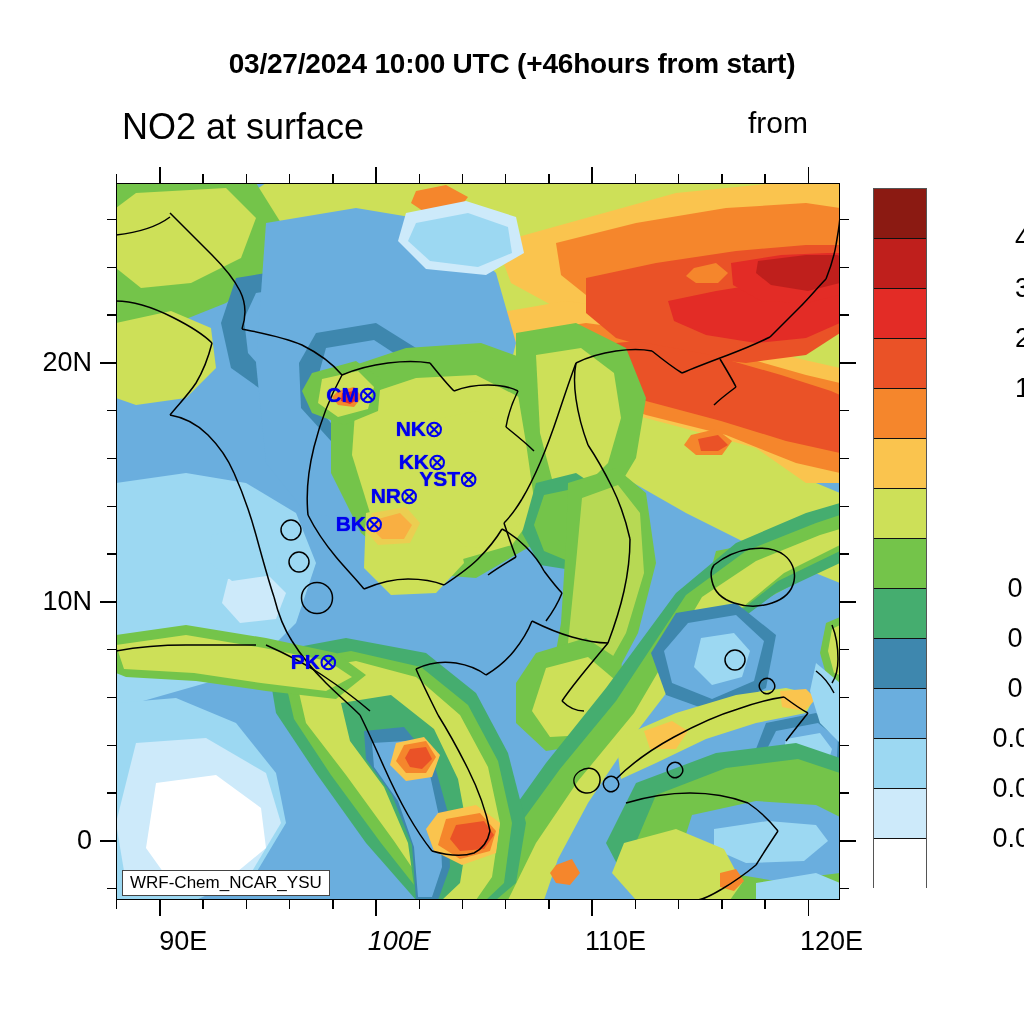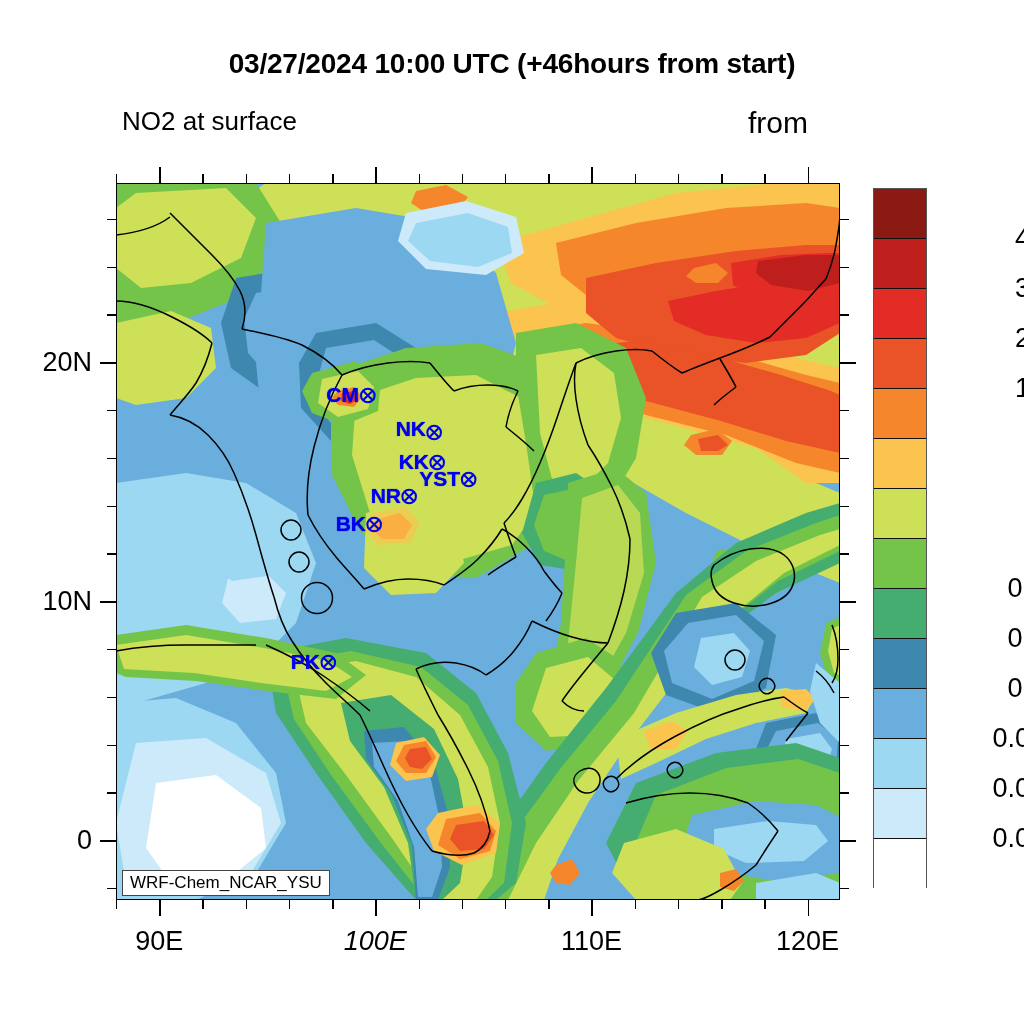--- a/index.html
+++ b/index.html
@@ -2,39 +2,39 @@
 <html><head>
 <meta charset="utf-8">
 <style>
   html,body{margin:0;padding:0;background:#ffffff;}
   body{width:1024px;height:1024px;position:relative;overflow:hidden;
        font-family:"Liberation Sans","DejaVu Sans",sans-serif;color:#000;}
 
   
   #title{position:absolute;left:0;top:48px;width:1024px;text-align:center;
          font-size:28px;font-weight:bold;letter-spacing:-0.2px;white-space:nowrap;}
-  #subtitle{position:absolute;left:122px;top:106px;font-size:26px;}
+  #subtitle{position:absolute;left:122px;top:106px;font-size:36px;}
   #units{position:absolute;left:748px;top:106px;font-size:30px;}
 
   
   #plot{position:absolute;left:116px;top:183px;width:724px;height:717px;
         overflow:hidden;background:#ffffff;}
   #plot-border{position:absolute;left:116px;top:183px;width:724px;height:717px;
         border:1.5px solid #000;box-sizing:border-box;pointer-events:none;}
 
   .fieldlayer{position:absolute;left:0;top:0;width:100%;height:100%;}
 
   
   .tick{position:absolute;background:#000;}
   .tk-b-maj{width:1.6px;height:16px;}
   .tk-b-min{width:1.4px;height:9px;}
   .tk-l-maj{height:1.6px;width:16px;}
   .tk-l-min{height:1.4px;width:9px;}
 
-  .xlab{position:absolute;font-size:27px;transform:translateX(-50%);white-space:nowrap;}
+  .xlab{position:absolute;font-size:27px;transform:translateX(-50%);white-space:nowrap;margin-left:24px;}
   .ylab{position:absolute;font-size:27px;transform:translateY(-50%);text-align:right;white-space:nowrap;}
 
   
   .station{position:absolute;color:#0000ee;font-weight:bold;font-size:21px;
            white-space:nowrap;display:flex;align-items:center;gap:0px;
            transform:translate(-100%,-50%);text-shadow:0 0 1px #0000ee;}
   .station .mk{width:17px;height:17px;flex:0 0 17px;}
 
   
   #watermark{position:absolute;left:122px;top:870px;background:#fff;
@@ -286,21 +286,21 @@
   </svg>
 
   <div class="station" style="left:244px;top:212px;margin-left:16px;">
     <span>CM</span>
     <svg class="mk" viewBox="0 0 20 20">
       <circle cx="10" cy="10" r="8" fill="none" stroke="#0000ee" stroke-width="2.4"></circle>
       <path d="M4.6,4.6 L15.4,15.4 M15.4,4.6 L4.6,15.4" stroke="#0000ee" stroke-width="2.4"></path>
     </svg>
   </div>
 
-  <div class="station" style="left:327px;top:246px;align-items:flex-end;">
+  <div class="station" style="left:327px;top:246px;">
     <span>NK</span>
     <svg class="mk" viewBox="0 0 20 20">
       <circle cx="10" cy="10" r="8" fill="none" stroke="#0000ee" stroke-width="2.4"></circle>
       <path d="M4.6,4.6 L15.4,15.4 M15.4,4.6 L4.6,15.4" stroke="#0000ee" stroke-width="2.4"></path>
     </svg>
   </div>
 
   <div class="station" style="left:330px;top:279px;">
     <span>KK</span>
     <svg class="mk" viewBox="0 0 20 20">

